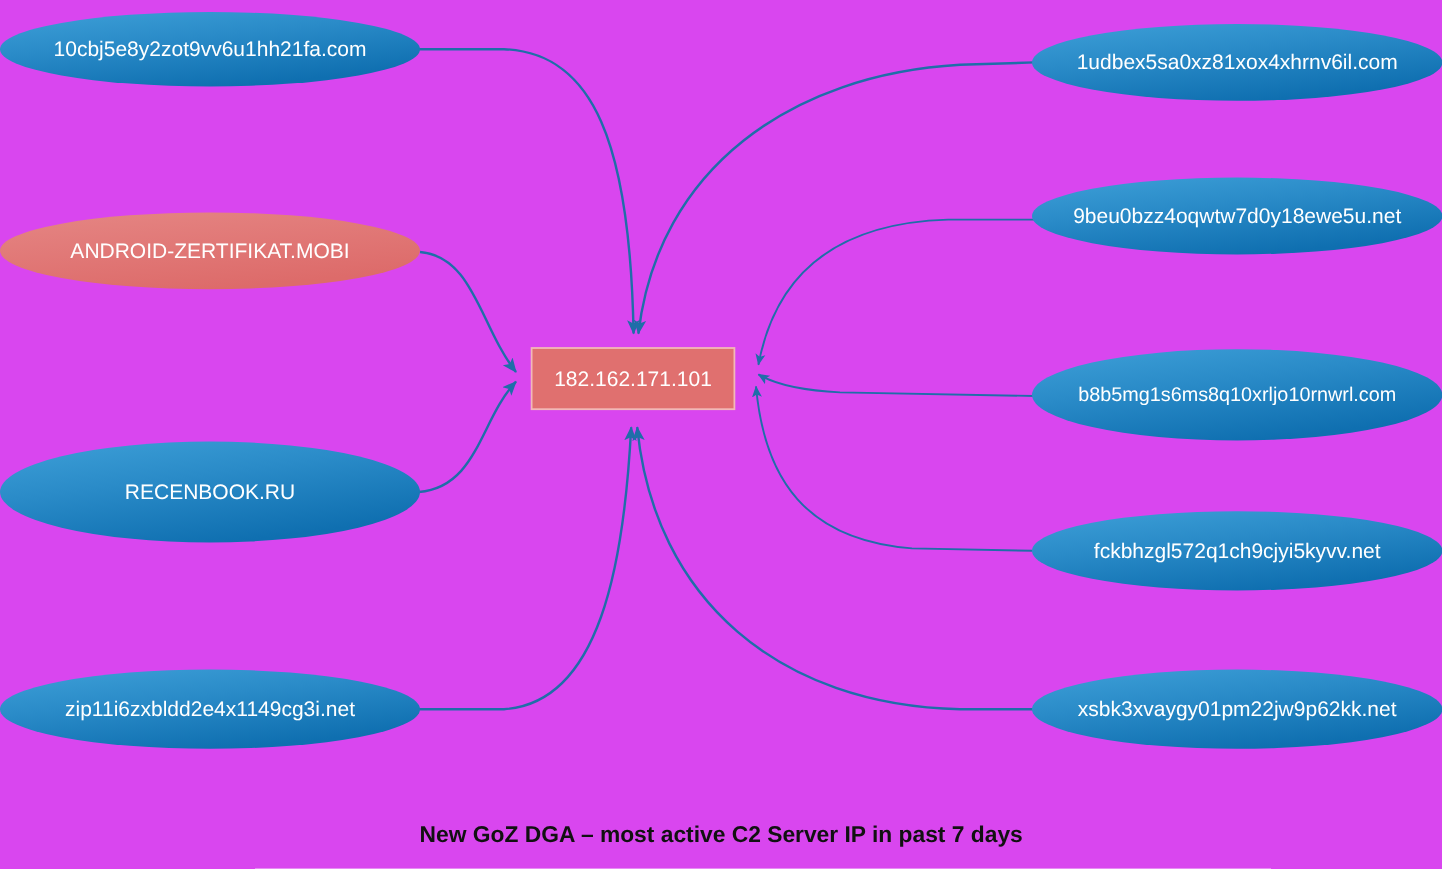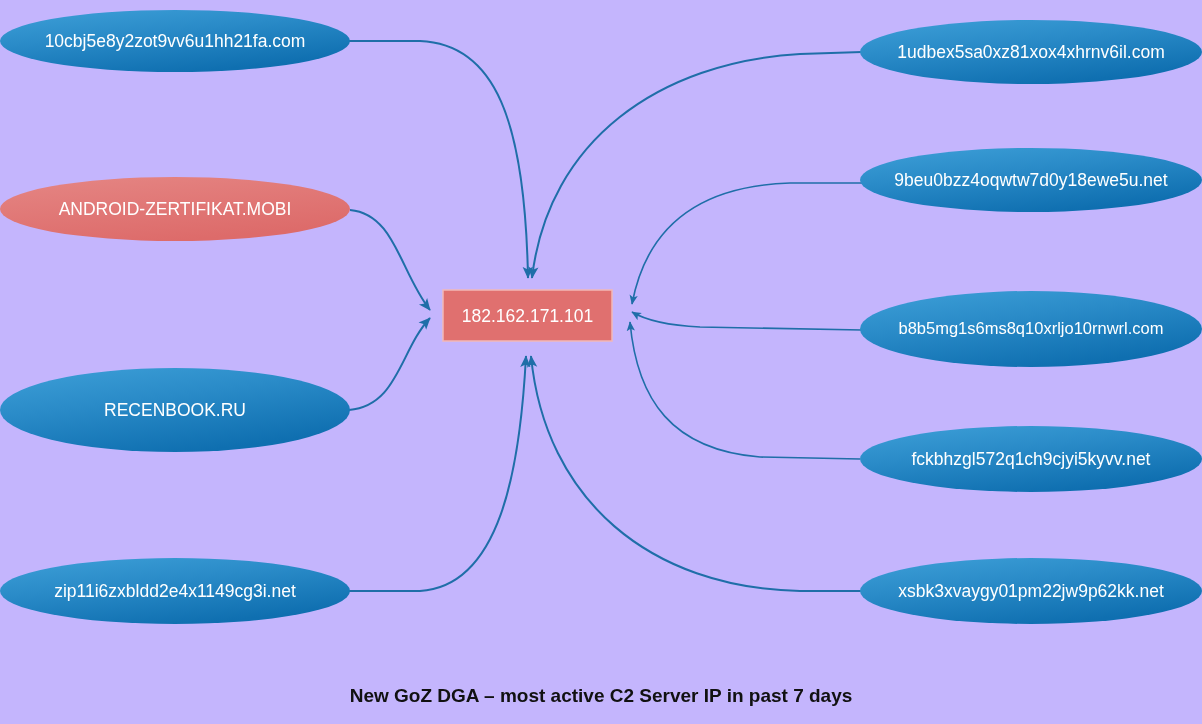--- a/index.html
+++ b/index.html
@@ -7,21 +7,21 @@
     padding: 0;
     background: #ffffff;
   }
   body {
     font-family: "Liberation Sans", sans-serif;
   }
   #canvas {
     position: relative;
     width: 1202px;
     height: 724px;
-    background: #c4b5fd;
+    background: #d946ef;
     overflow: hidden;
     text-align: center;
   }
   #graph-svg {
     position: absolute;
     left: 0;
     top: 0;
     width: 1202px;
     height: 724px;
   }

